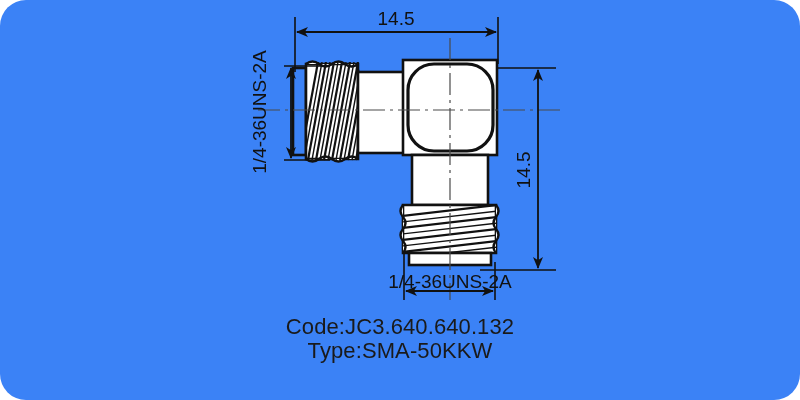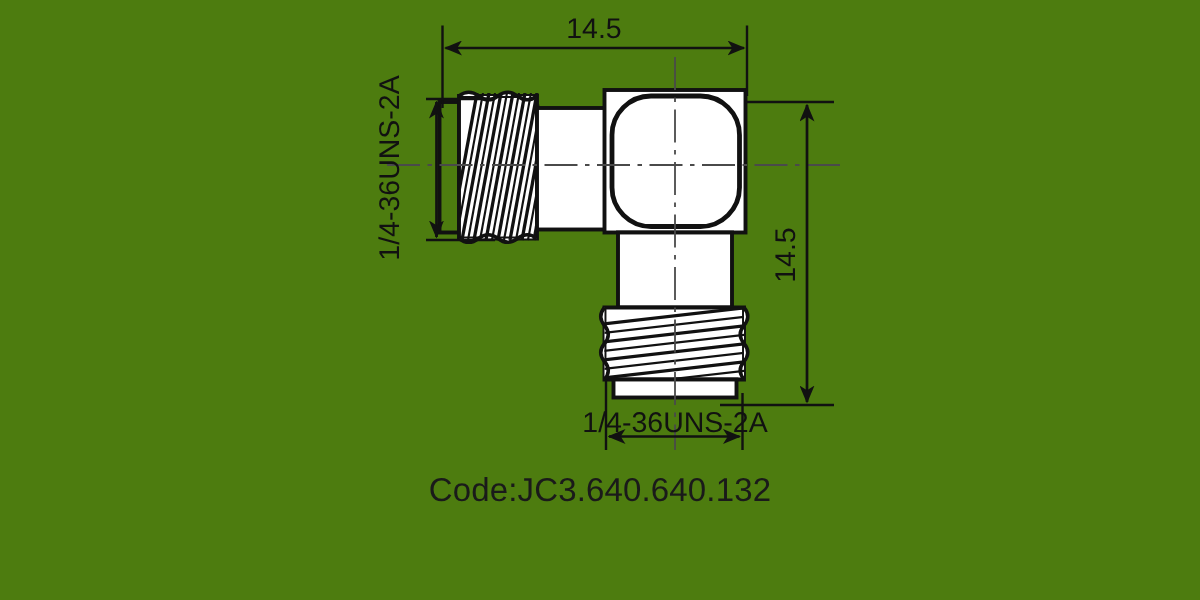--- a/index.html
+++ b/index.html
@@ -7,22 +7,23 @@
     padding: 0;
     background: #ffffff;
   }
   body {
     font-family: "Liberation Sans", sans-serif;
   }
   #page {
     position: relative;
     width: 800px;
     height: 400px;
-    background: #4d7c0f;
+    background: #3b82f6;
     overflow: hidden;
+    border-radius: 26px;
   }
   #drawing {
     position: absolute;
     left: 0;
     top: 0;
   }
   .cap-line {
     position: absolute;
     width: 800px;
     text-align: center;
@@ -167,14 +168,15 @@
     <g stroke="#111111" fill="none">
       <line x1="404" y1="253" x2="404" y2="300" stroke-width="1.6"></line>
       <line x1="495" y1="262" x2="495" y2="300" stroke-width="1.6"></line>
       <line x1="406" y1="291" x2="493" y2="291" stroke-width="1.8" marker-start="url(#arrStart)" marker-end="url(#arrEnd)"></line>
     </g>
     <text x="450" y="288" text-anchor="middle" font-size="19">1/4-36UNS-2A</text>
 
   </svg>
 
   <div class="cap-line" id="cap-code">Code:JC3.640.640.132</div>
+  <div class="cap-line" id="cap-type">Type:SMA-50KKW</div>
 
 </div>
 
 </body></html>

